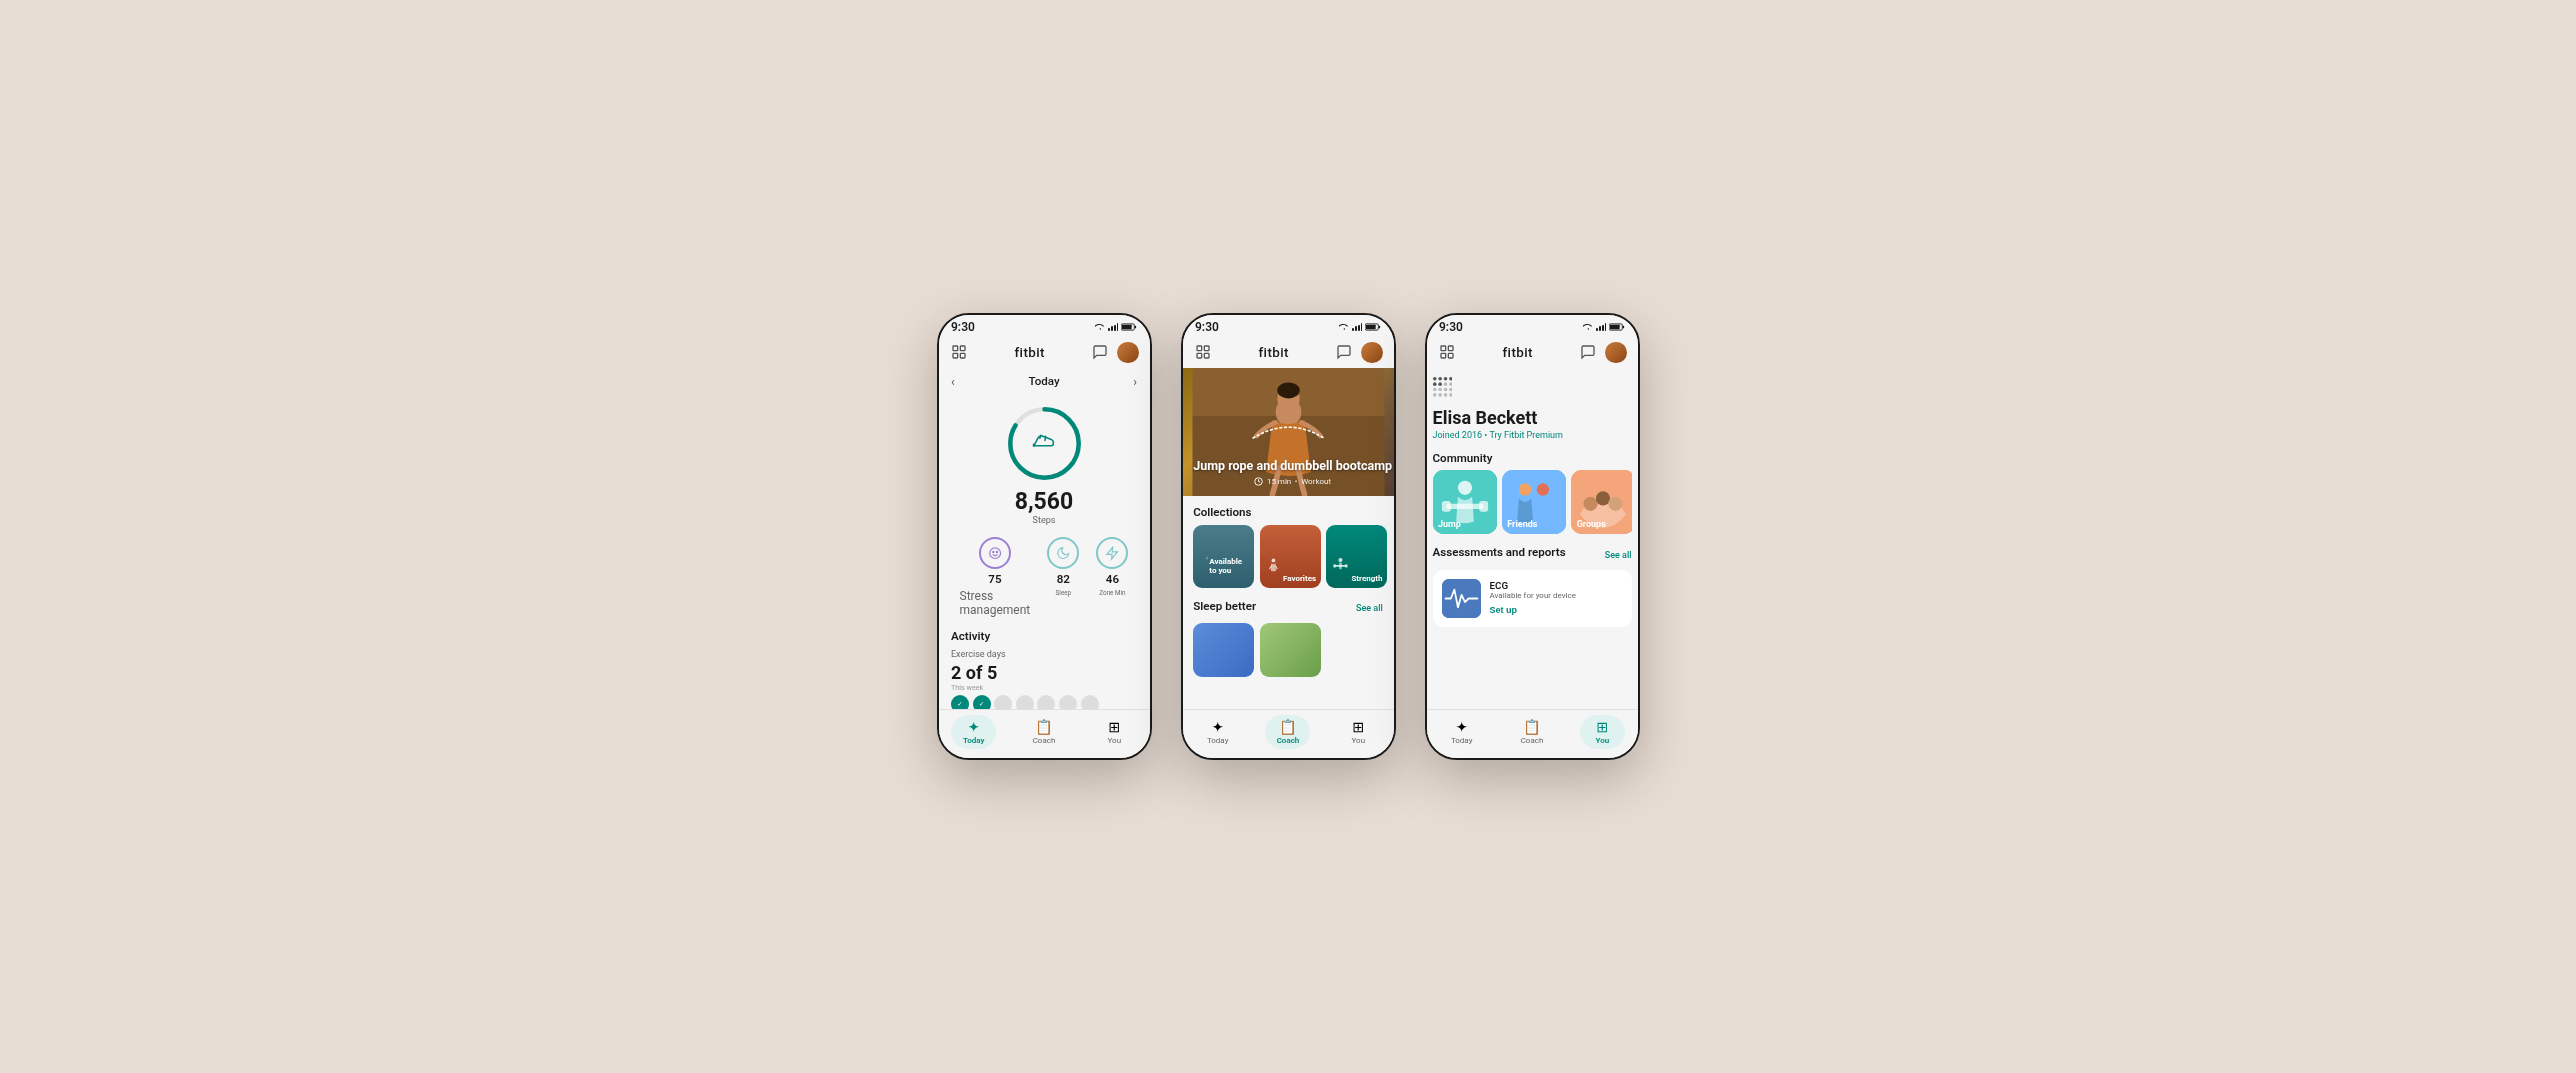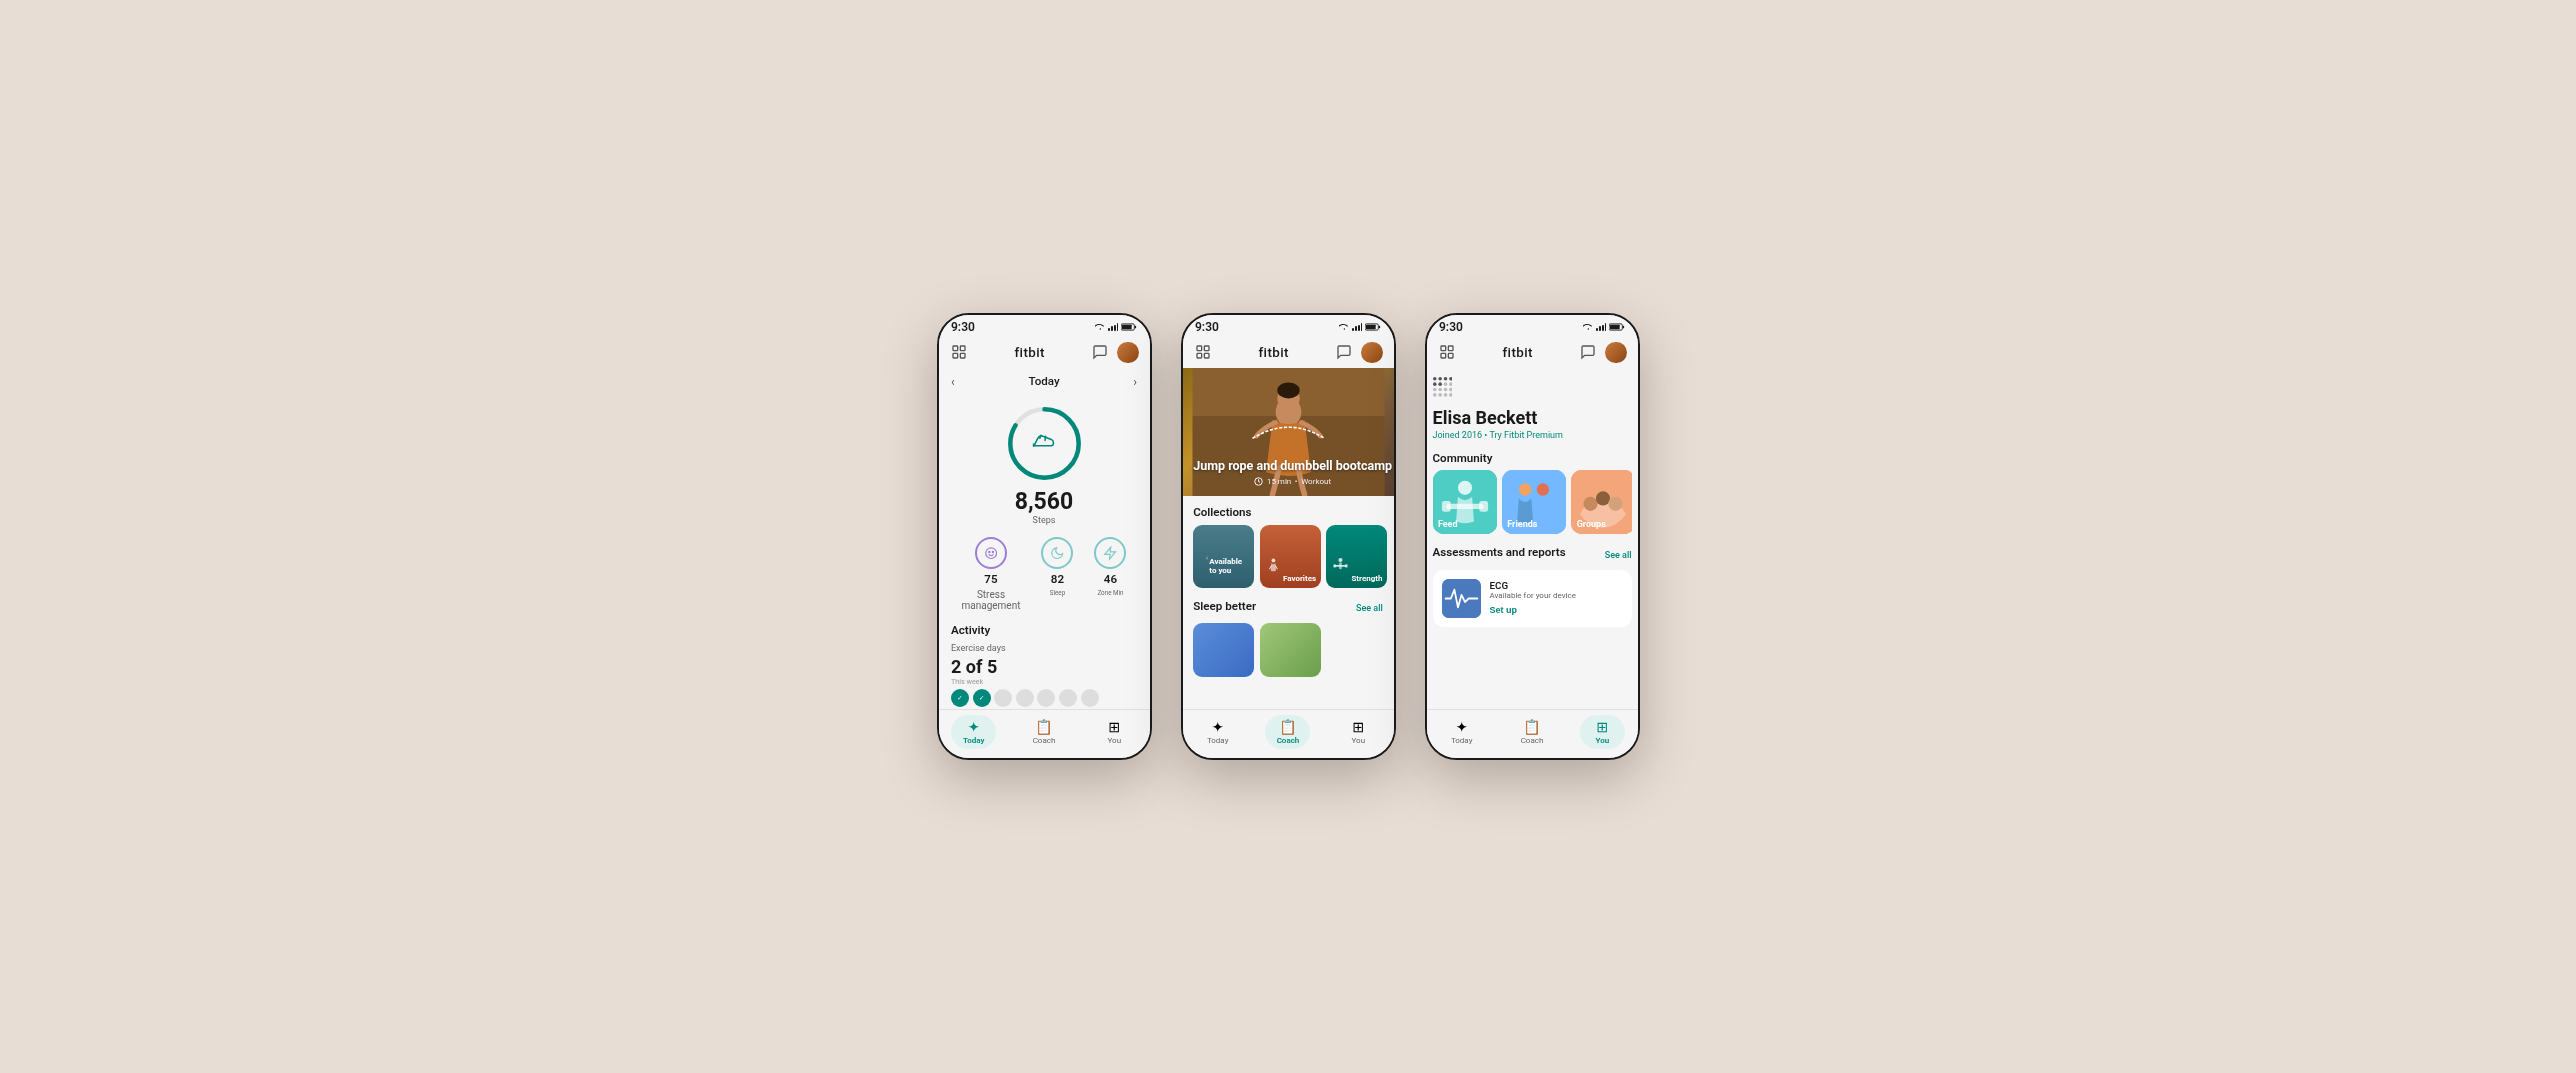--- a/index.html
+++ b/index.html
@@ -535,21 +535,21 @@
         <div class="metric-item">
           <div class="metric-circle" style="border-color:#9c7fd4; color:#9c7fd4;">
             <svg width="14.3" height="14.3" viewBox="0 0 24 24" fill="none" stroke="#9c7fd4" stroke-width="2">
               <circle cx="12" cy="12" r="9"></circle>
               <path d="M8 14s1.5 2 4 2 4-2 4-2"></path>
               <circle cx="9" cy="10" r="1" fill="#9c7fd4"></circle>
               <circle cx="15" cy="10" r="1" fill="#9c7fd4"></circle>
             </svg>
           </div>
           <div class="metric-value">75</div>
-          <div class="metric-label" style="font-size:10px;text-align:center;color:#666">Stress<br>management</div>
+          <div class="metric-label" style="font-size:12px;text-align:left;color:#666">Stress<br>management</div>
         </div>
         <div class="metric-item">
           <div class="metric-circle" style="border-color:#7ec8c8; color:#7ec8c8;">
             <svg width="14.3" height="14.3" viewBox="0 0 24 24" fill="none" stroke="#7ec8c8" stroke-width="2">
               <path d="M21 12.79A9 9 0 1 1 11.21 3 7 7 0 0 0 21 12.79z"></path>
             </svg>
           </div>
           <div class="metric-value">82</div>
           <div class="metric-label" style="font-size:6.3px;color:#666">Sleep</div>
         </div>
@@ -850,21 +850,21 @@
             <div class="community-card comm-feed">
               <svg width="64" height="64" viewBox="0 0 72 72">
                 <rect width="72" height="72" fill="#4ecdc4"></rect>
 
                 <circle cx="36" cy="20" r="8" fill="rgba(255,255,255,0.8)"></circle>
                 <path d="M28 30 Q36 38 44 30 L46 58 Q36 62 26 58 Z" fill="rgba(255,255,255,0.6)"></path>
                 <rect x="15" y="38" width="42" height="6" rx="3" fill="rgba(255,255,255,0.7)"></rect>
                 <rect x="10" y="35" width="10" height="12" rx="3" fill="rgba(255,255,255,0.7)"></rect>
                 <rect x="52" y="35" width="10" height="12" rx="3" fill="rgba(255,255,255,0.7)"></rect>
               </svg>
-              <span class="community-card-label">Feed</span>
+              <span class="community-card-label">Jump</span>
             </div>
             <div class="community-card comm-friends">
               <svg width="64" height="64" viewBox="0 0 72 72">
                 <rect width="72" height="72" fill="#74b9ff"></rect>
 
                 <circle cx="26" cy="22" r="7" fill="#f4a261"></circle>
                 <path d="M19 32 Q26 40 33 32 L35 58 Q26 62 17 58 Z" fill="#5a9bd4"></path>
                 <circle cx="46" cy="22" r="7" fill="#e17055"></circle>
                 <path d="M39 32 Q46 40 53 32 L55 58 Q46 62 37 58 Z" fill="#74b9ff"></path>
               </svg>

